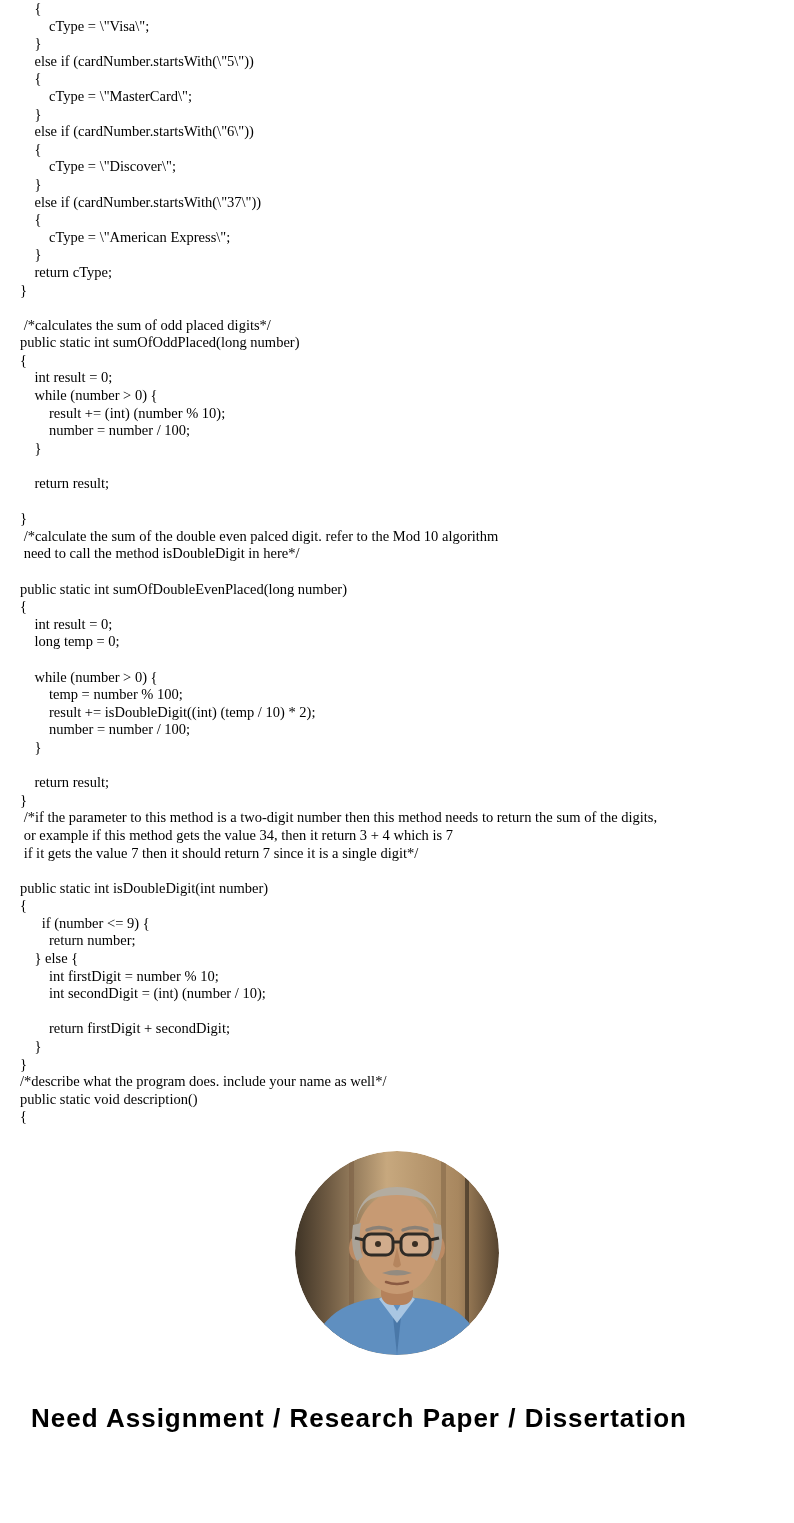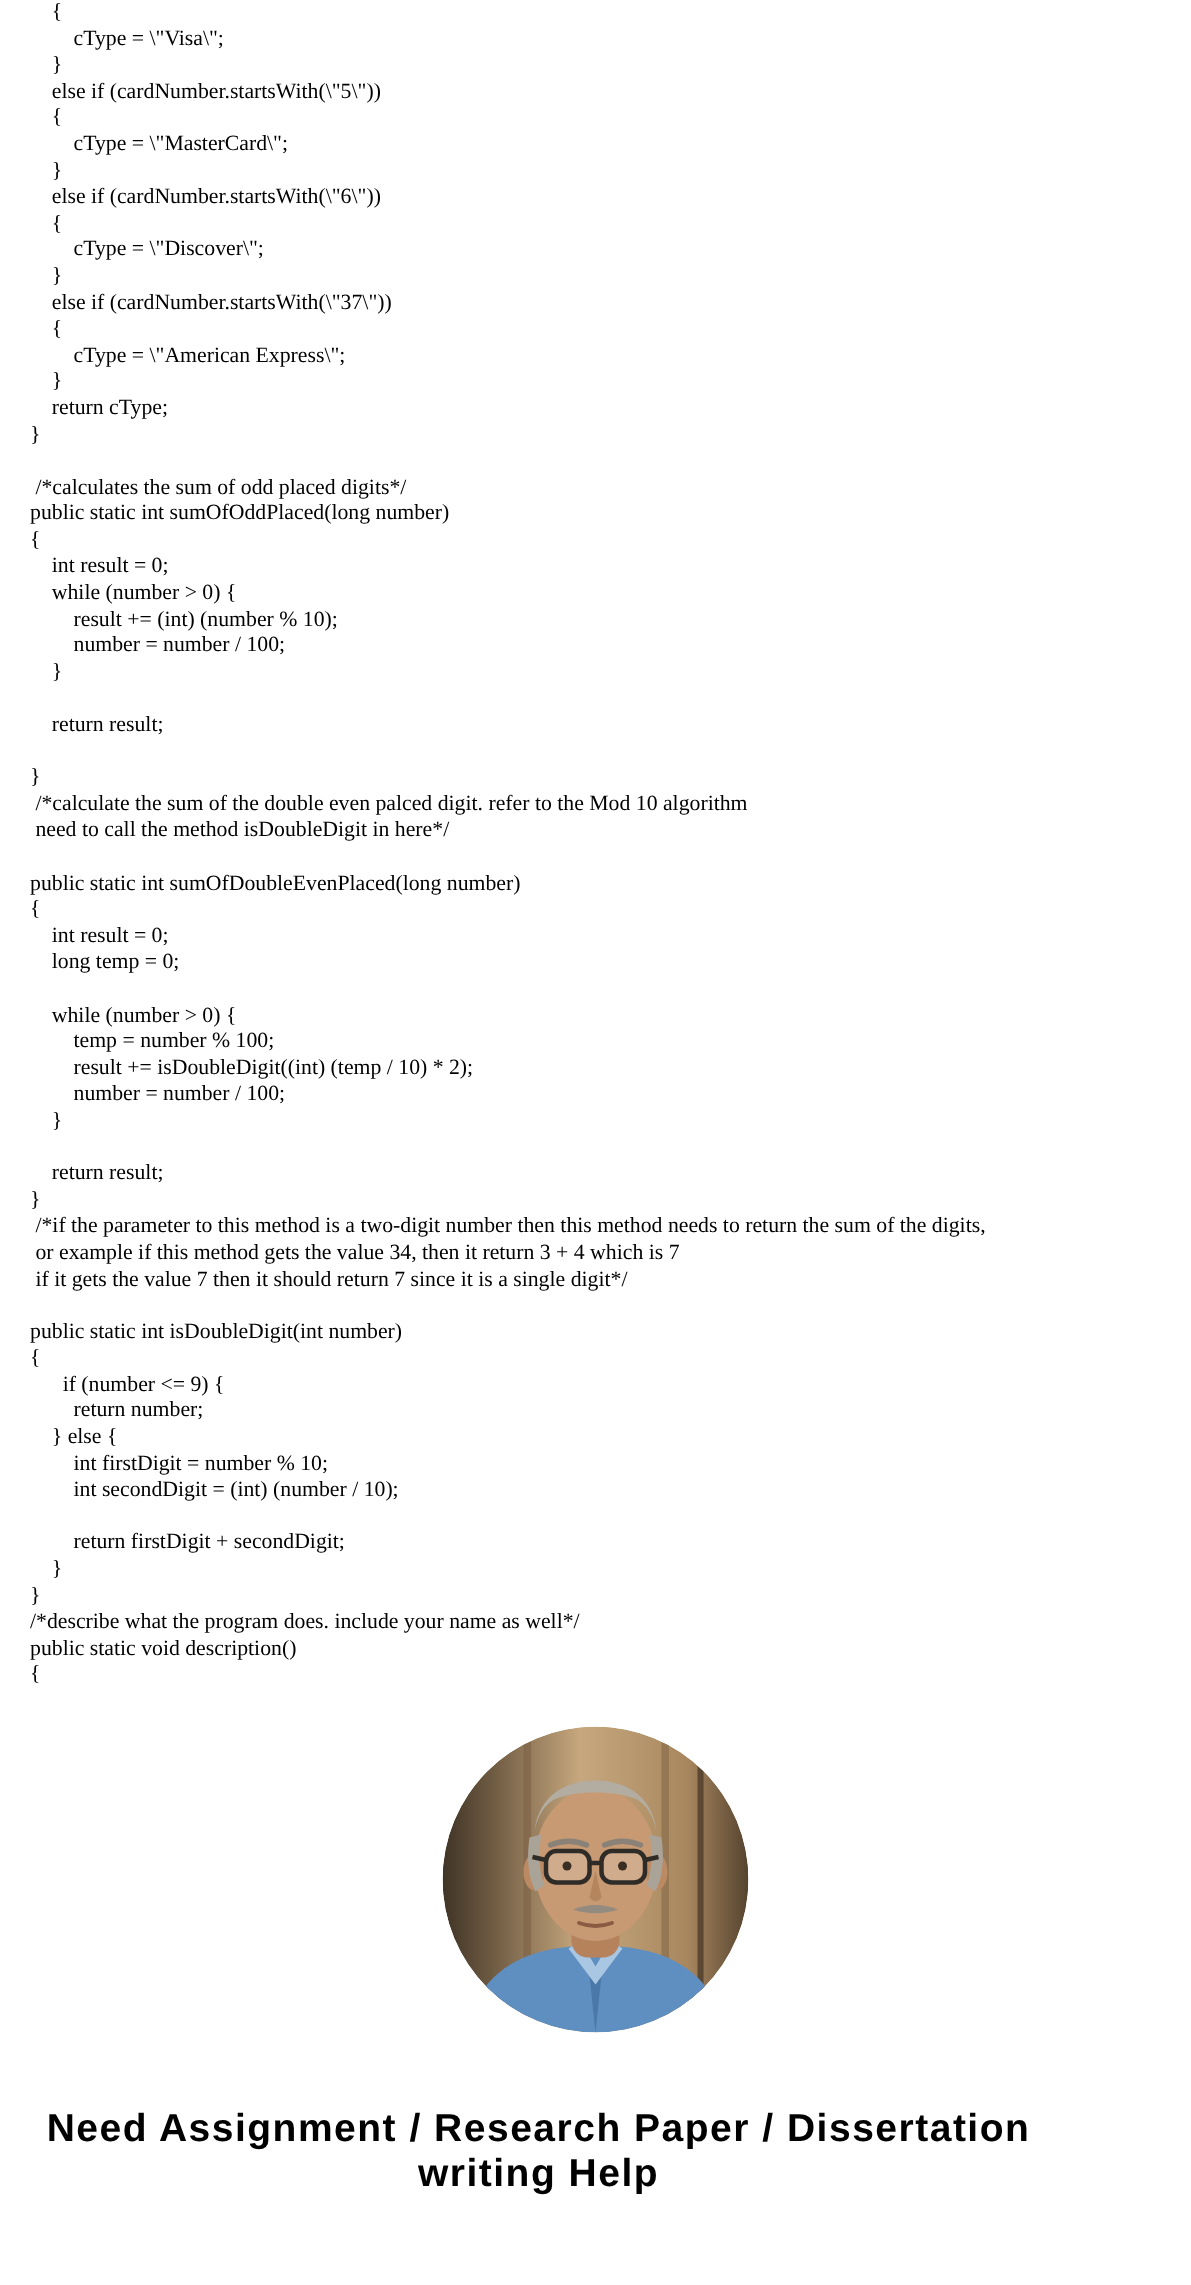--- a/index.html
+++ b/index.html
@@ -122,16 +122,15 @@
 
         <path d="M87 122 Q102 116 117 122 Q102 127 87 122 Z" fill="#938b80"></path>
 
         <path d="M91 131 Q102 135 113 131" stroke="#8a5a42" stroke-width="2.5" fill="none" stroke-linecap="round"></path>
       </g>
     </svg>
   </div>
 
   <div class="footer">
     <div class="line">Need Assignment / Research Paper / Dissertation</div>
-    <div class="line">writing Help</div>
   </div>
 
 </div>
 
 </body></html>

